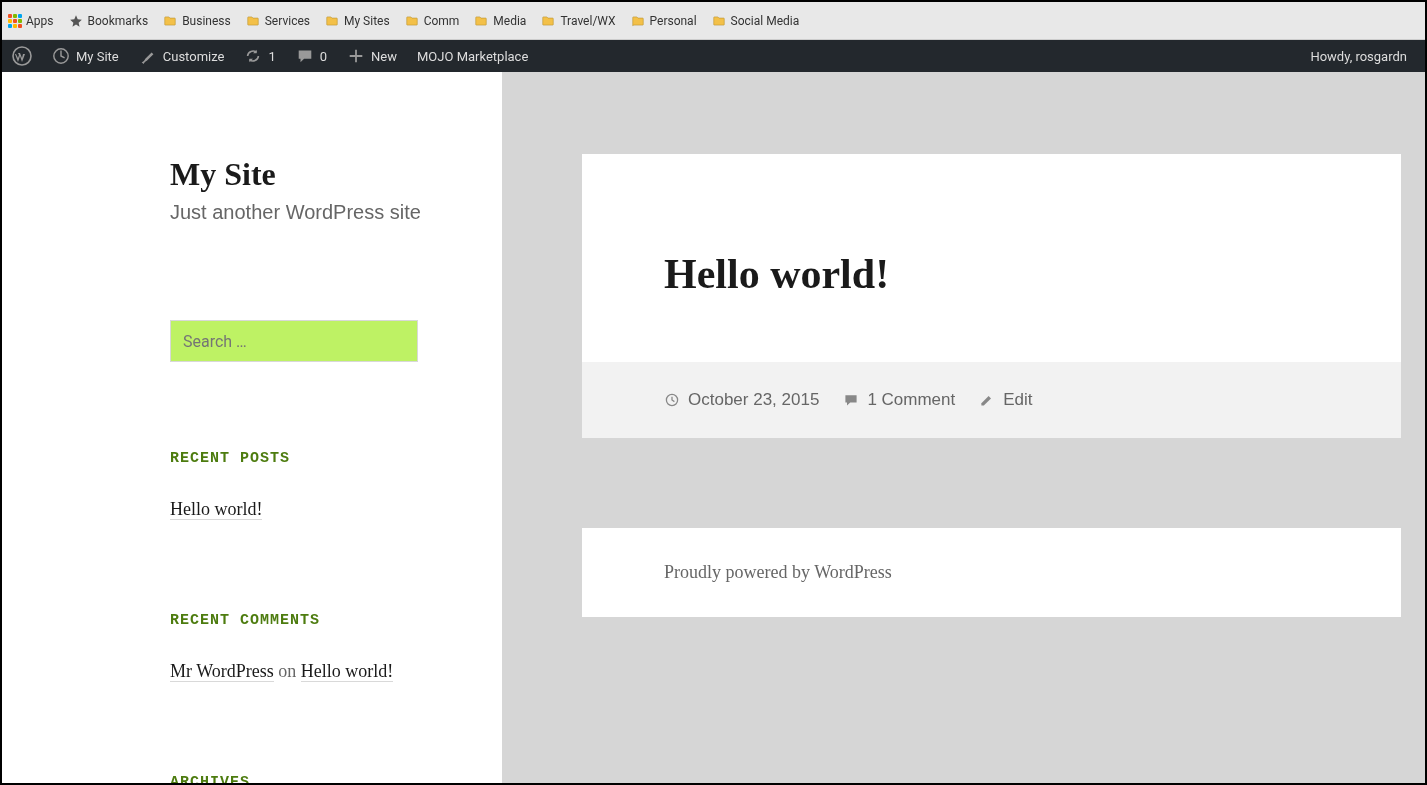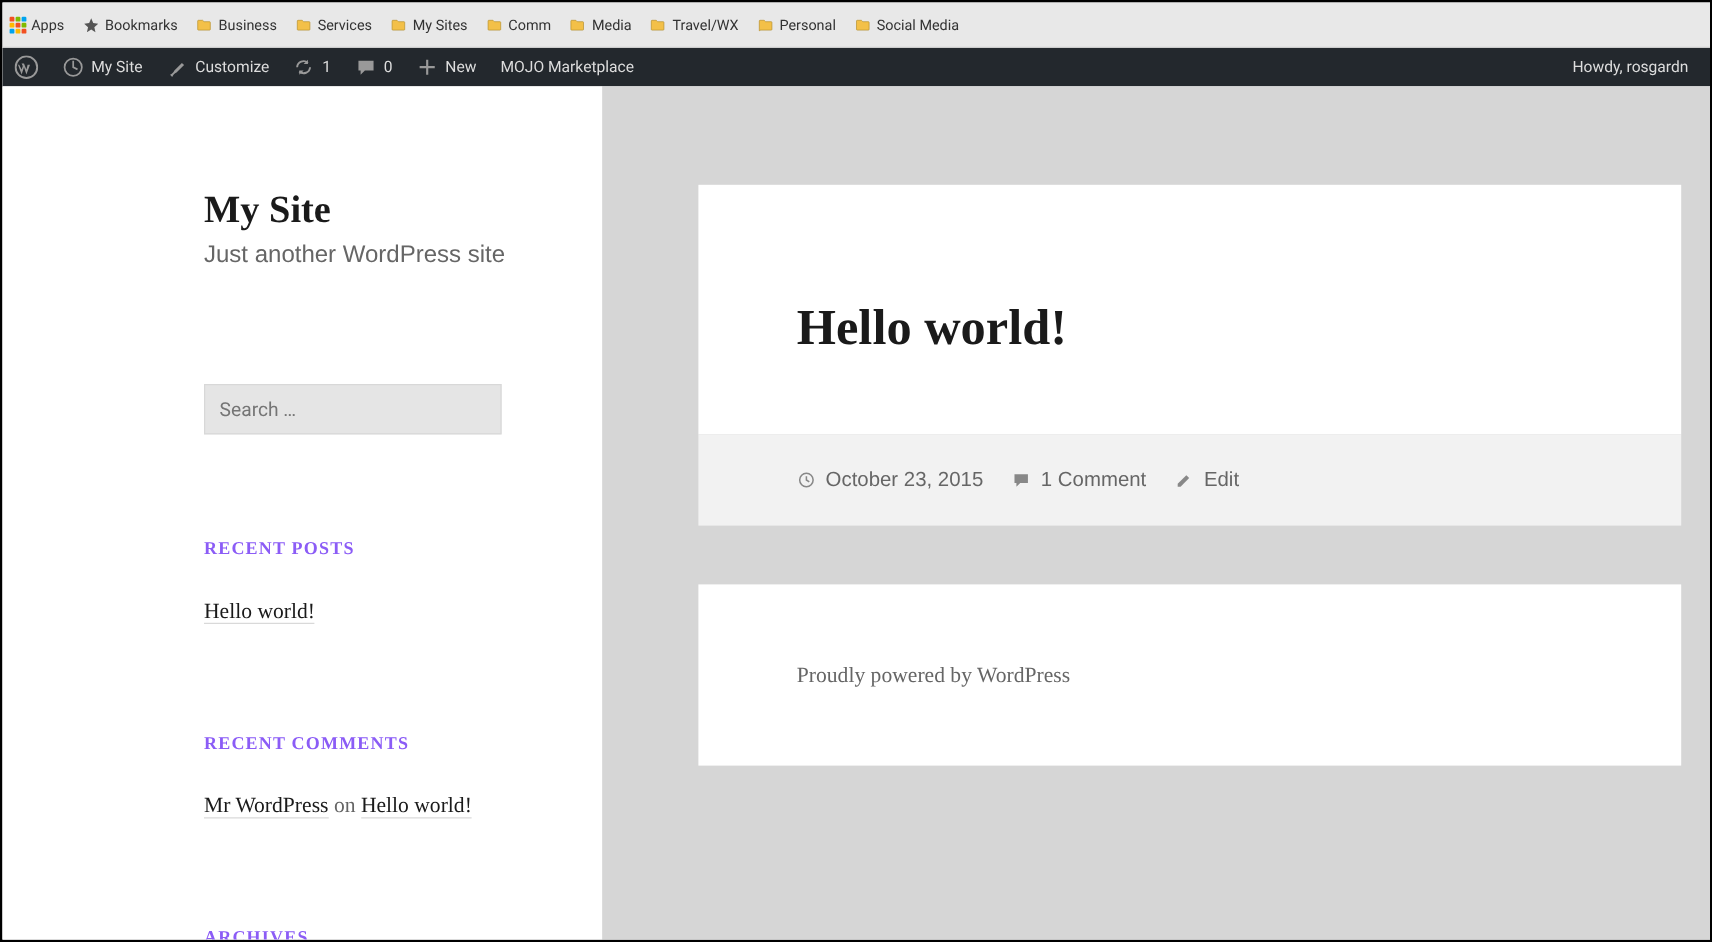--- a/index.html
+++ b/index.html
@@ -20,36 +20,36 @@
 
 
 .site { display:flex; height:calc(785px - 28px - 32px); background:#d6d6d6; }
 .sidebar { width:500px; background:#fff; padding:84px 78px 0 168px; }
 .content-area { flex:1; padding:82px 24px 0 80px; background:#d6d6d6; overflow:hidden; }
 
 .site-title { font-family: Georgia, 'Times New Roman', serif; font-size:32px; font-weight:700; color:#1a1a1a; }
 .site-desc { font-family:"Segoe UI",Arial,sans-serif; font-size:20px; color:#666; margin-top:8px; }
 
 .search-box { margin-top:96px; }
-.search-box input { width:248px; height:42px; border:1px solid #d8d8d8; background:#e5e5e5; padding:0 12px; font-size:16px; color:#666; font-family:inherit; }
+.search-box input { width:248px; height:42px; border:1px solid #d8d8d8; background:#bef264; padding:0 12px; font-size:16px; color:#666; font-family:inherit; }
 
 .widget { margin-top:88px; }
-.widget-title { font-family:Liberation Serif, serif; font-size:15px; font-weight:700; letter-spacing:1px; color:#8b5cf6; margin-bottom:28px; }
+.widget-title { font-family:Liberation Mono, monospace; font-size:15px; font-weight:700; letter-spacing:1px; color:#4d7c0f; margin-bottom:28px; }
 .widget-body { font-family: Georgia, serif; font-size:18px; color:#1a1a1a; line-height:1.6; }
 .widget-body a { color:#1a1a1a; text-decoration:none; border-bottom:1px solid rgba(0,0,0,0.15); }
 .widget-body .dim { color:#666; }
 
 .post { background:#fff; padding:96px 82px 64px 82px; }
 .post-title { font-family: Georgia, 'Times New Roman', serif; font-size:42px; font-weight:700; color:#1a1a1a; }
 .post-body { font-family: Georgia, serif; font-size:20px; color:#1a1a1a; margin-top:70px; line-height:1.6; }
 .post-meta { background:#f2f2f2; padding:28px 82px; font-size:17px; color:#666; display:flex; align-items:flex-end; gap:24px; font-family:"Segoe UI",Arial,sans-serif; }
 .post-meta .m-item { display:flex; align-items:center; gap:8px; cursor:pointer; }
 .post-meta a { color:#666; text-decoration:none; }
 
-.footer-box { background:#fff; margin-top:49px; padding:65px 82px; font-family: Georgia, serif; font-size:18px; color:#666; }
+.footer-box { background:#fff; margin-top:90px; padding:34px 82px; font-family: Georgia, serif; font-size:18px; color:#666; }
 .footer-box a { color:#666; text-decoration:none; }
 </style>
 </head>
 <body>
 
 <div class="bookmarks-bar">
   <div class="bm-item">
     <span class="apps-icon">
         <span></span>
         <span></span>

